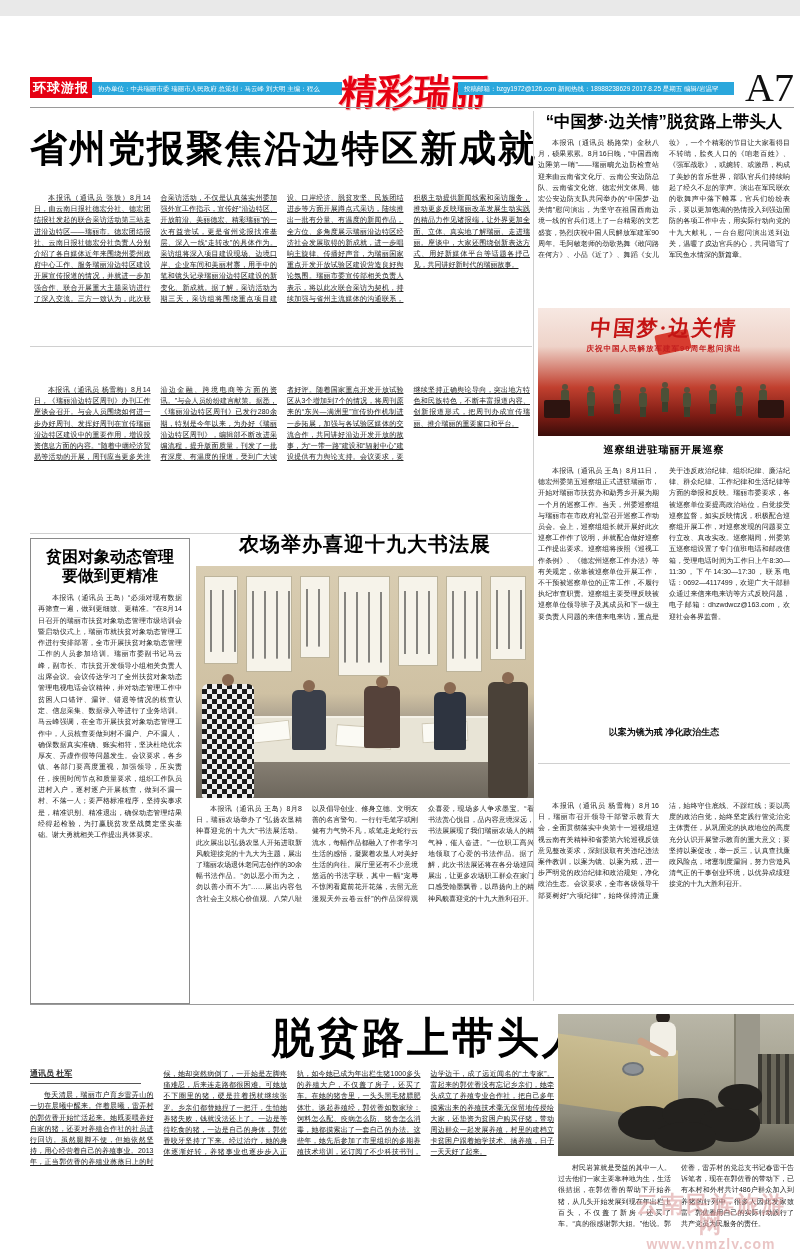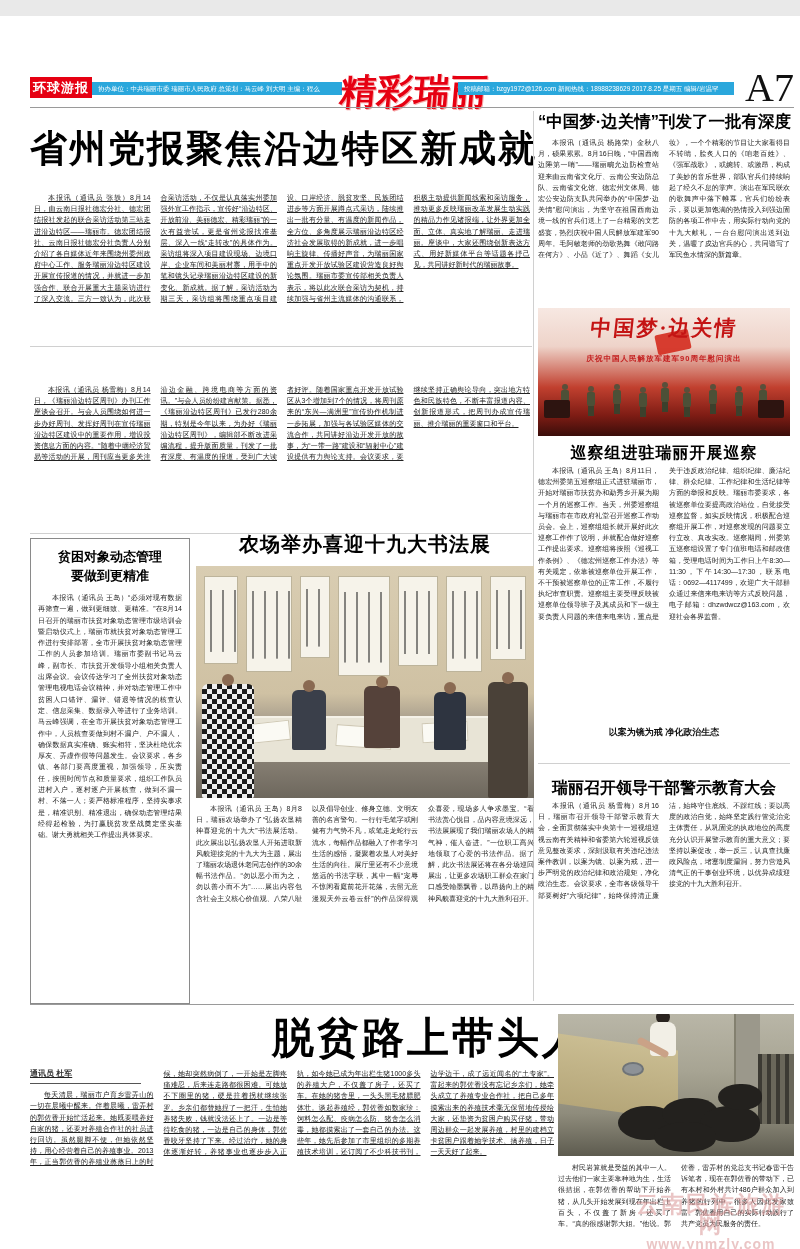--- a/index.html
+++ b/index.html
@@ -34,21 +34,21 @@
   }
   .rule { background:#9a9a9a; }
   .rule-light { background:#d0d0d0; }
 
   
   .hl { font-weight:900; color:#000; text-align:center; white-space:nowrap; }
   .hl-lead   { left:30px;  top:108px; width:502px; font-size:37px; letter-spacing:2px; }
   .hl-mid    { left:30px;  top:332px; width:502px; font-size:29px; letter-spacing:2px; }
   .hl-callig { left:196px; top:515px; width:338px; font-size:20px; letter-spacing:1px; }
   .hl-r1     { left:538px; top:95px;  width:252px; font-size:16.5px; }
-  .hl-r2     { left:538px; top:427px; width:252px; font-size:16px; letter-spacing:1px; }
+  .hl-r2     { left:538px; top:427px; width:252px; font-size:10px; letter-spacing:1px; }
   .hl-r3     { left:538px; top:762px; width:252px; font-size:16px; }
   .kicker-r3 { left:538px; top:710px; width:252px; font-size:9px; font-weight:bold; text-align:center; color:#111; }
 
   
   .bodytxt {
     font-size:7px; line-height:11.2px; text-align:justify; color:#222;
     column-gap:10px; column-fill:balance; overflow:hidden; text-indent:2em;
   }
   .cols4 { column-count:4;text-decoration:underline; }
   .cols3 { column-count:3; }
@@ -59,32 +59,32 @@
   .b-r1     { left:538px; top:121px;  width:252px; height:166px; }
   .b-r2     { left:538px; top:449px;  width:252px; height:294px; }
   .b-r3     { left:538px; top:784px;  width:252px; height:200px; }
   .b-callig { left:196px; top:787px;  width:338px; height:198px; }
 
   
   .pov-box {
     left:30px; top:522px; width:160px; height:466px;
     border:1px solid #8a8a8a; padding:8px 7px 6px 7px;
   }
-  .pov-hl { font-size:13px; font-weight:900; text-align:center; line-height:19px; color:#000; }
+  .pov-hl { font-size:16px; font-weight:900; text-align:center; line-height:19px; color:#000; }
   .pov-body { margin-top:7px; font-size:7px; line-height:11.3px; text-align:justify; text-indent:2em; color:#222; height:405px; overflow:hidden; }
 
   
   .photo { overflow:hidden; }
   
   .ph1 { left:538px; top:292px; width:252px; height:128px;
          background:linear-gradient(180deg,#f7e8e2 0%,#eed3c9 30%,#c1402f 62%,#7e1c14 84%,#3a0d0a 100%); }
   .ph1-title { position:absolute; left:0; top:6px; width:100%; text-align:center;
                font-size:21px; font-weight:900; color:#c41414; letter-spacing:2px;
                font-family:"Liberation Serif", serif; transform:skewX(-6deg); }
-  .ph1-sub   { position:absolute; left:0; top:46px; width:100%; text-align:center;
+  .ph1-sub   { position:absolute; left:0; top:36px; width:100%; text-align:center;
                font-size:7.5px; font-weight:bold; color:#c42020; letter-spacing:1px; }
   .ph1-flag  { position:absolute; left:118px; top:24px; width:34px; height:20px; background:#d42b1e; transform:rotate(-12deg); border-radius:2px; opacity:.9; }
   .soldier   { position:absolute; width:10px; height:30px; }
   .soldier .head { position:absolute; left:2px; top:0; width:6px; height:6px; border-radius:50%; background:#5a4f3a; }
   .soldier .torso{ position:absolute; left:1px; top:6px; width:8px; height:14px; border-radius:2px; background:#4c5037; }
   .soldier .legs { position:absolute; left:2px; top:20px; width:6px; height:10px; background:#3c402c; }
   .ph1-speaker { position:absolute; width:26px; height:18px; background:#2d1410; bottom:18px; border-radius:2px; }
 
   
   .ph2 { left:196px; top:550px; width:338px; height:232px;
@@ -145,21 +145,21 @@
   <div class="abs bodytxt cols4 b-lead">本报讯（通讯员 张轶）8月14日，由云南日报社德宏分社、德宏团结报社发起的联合采访活动第三站走进沿边特区——瑞丽市。德宏团结报社、云南日报社德宏分社负责人分别介绍了各自媒体近年来围绕州委州政府中心工作、服务瑞丽沿边特区建设开展宣传报道的情况，并就进一步加强合作、联合开展重大主题采访进行了深入交流。三方一致认为，此次联合采访活动，不仅是认真落实州委加强外宣工作指示，宣传好“沿边特区、开放前沿、美丽德宏、精彩瑞丽”的一次有益尝试，更是省州党报找准基层、深入一线“走转改”的具体作为。采访组将深入项目建设现场、边境口岸、企业车间和美丽村寨，用手中的笔和镜头记录瑞丽沿边特区建设的新变化、新成就。据了解，采访活动为期三天，采访组将围绕重点项目建设、口岸经济、脱贫攻坚、民族团结进步等方面开展蹲点式采访，陆续推出一批有分量、有温度的新闻作品，全方位、多角度展示瑞丽沿边特区经济社会发展取得的新成就，进一步唱响主旋律、传播好声音，为瑞丽国家重点开发开放试验区建设营造良好舆论氛围。瑞丽市委宣传部相关负责人表示，将以此次联合采访为契机，持续加强与省州主流媒体的沟通联系，积极主动提供新闻线索和采访服务，推动更多反映瑞丽改革发展生动实践的精品力作见诸报端，让外界更加全面、立体、真实地了解瑞丽、走进瑞丽。座谈中，大家还围绕创新表达方式、用好新媒体平台等话题各抒己见，共同讲好新时代的瑞丽故事。</div>
 
   <div class="abs rule-light" style="left:30px;top:330px;width:502px;height:1px;"></div>
 
   <div class="abs bodytxt cols4 b-mid">本报讯（通讯员 杨雪梅）8月14日，《瑞丽沿边特区周刊》办刊工作座谈会召开。与会人员围绕如何进一步办好周刊、发挥好周刊在宣传瑞丽沿边特区建设中的重要作用，增设投资信息方面的内容。“随着中缅经济贸易等活动的开展，周刊应当更多关注沿边金融、跨境电商等方面的资讯。”与会人员纷纷建言献策。据悉，《瑞丽沿边特区周刊》已发行280余期，特别是今年以来，为办好《瑞丽沿边特区周刊》，编辑部不断改进采编流程，提升版面质量，刊发了一批有深度、有温度的报道，受到广大读者好评。随着国家重点开发开放试验区从3个增加到7个的情况，将周刊原来的“东兴—满洲里”宣传协作机制进一步拓展，加强与各试验区媒体的交流合作，共同讲好沿边开发开放的故事，为“一带一路”建设和“辐射中心”建设提供有力舆论支持。会议要求，要继续坚持正确舆论导向，突出地方特色和民族特色，不断丰富报道内容、创新报道形式，把周刊办成宣传瑞丽、推介瑞丽的重要窗口和平台。</div>
 
   <div class="abs rule-light" style="left:30px;top:517px;width:502px;height:1px;"></div>
 
   <div class="abs rule-light" style="left:533px;top:95px;width:1px;height:890px;"></div>
 
-  <div class="abs hl hl-r1">“中国梦·边关情”刊发了一批有深度</div>
+  <div class="abs hl hl-r1">“中国梦·边关情”脱贫路上带头人</div>
   <div class="abs bodytxt cols2 b-r1">本报讯（通讯员 杨路荣）金秋八月，硕果累累。8月16日晚，“中国西南边陲第一哨”——瑞丽畹允边防检查站迎来由云南省文化厅、云南公安边防总队、云南省文化馆、德宏州文体局、德宏公安边防支队共同举办的“中国梦·边关情”慰问演出，为坚守在祖国西南边境一线的官兵们送上了一台精彩的文艺盛宴，热烈庆祝中国人民解放军建军90周年。毛阿敏老师的劲歌热舞《敢问路在何方》、小品《近了》、舞蹈《女儿妆》，一个个精彩的节目让大家看得目不转睛，脍炙人口的《咱老百姓》、《强军战歌》，或婉转、或激昂，构成了美妙的音乐世界，部队官兵们持续响起了经久不息的掌声。演出在军民联欢的歌舞声中落下帷幕，官兵们纷纷表示，要以更加饱满的热情投入到强边固防的各项工作中去，用实际行动向党的十九大献礼，一台台慰问演出送到边关，温暖了戍边官兵的心，共同谱写了军民鱼水情深的新篇章。</div>
 
   <div class="abs photo ph1">
     <div class="ph1-flag"></div>
     <div class="ph1-title">中国梦·边关情</div>
     <div class="ph1-sub">庆祝中国人民解放军建军90周年慰问演出</div>
     <div class="soldier" style="left:22px;bottom:22px;">
         <i class="head"></i>
         <i class="torso"></i>
         <i class="legs"></i>
@@ -207,21 +207,20 @@
     <div class="ph1-speaker" style="left:6px;"></div>
     <div class="ph1-speaker" style="right:6px;"></div>
   </div>
 
   <div class="abs hl hl-r2">巡察组进驻瑞丽开展巡察</div>
   <div class="abs bodytxt cols2 b-r2">本报讯（通讯员 王岛）8月11日，德宏州委第五巡察组正式进驻瑞丽市，开始对瑞丽市扶贫办和勐秀乡开展为期一个月的巡察工作。当天，州委巡察组与瑞丽市在市政府礼堂召开巡察工作动员会。会上，巡察组组长就开展好此次巡察工作作了说明，并就配合做好巡察工作提出要求。巡察组将按照《巡视工作条例》、《德宏州巡察工作办法》等有关规定，依靠被巡察单位开展工作，不干预被巡察单位的正常工作，不履行执纪审查职责。巡察组主要受理反映被巡察单位领导班子及其成员和下一级主要负责人问题的来信来电来访，重点是关于违反政治纪律、组织纪律、廉洁纪律、群众纪律、工作纪律和生活纪律等方面的举报和反映。瑞丽市委要求，各被巡察单位要提高政治站位，自觉接受巡察监督，如实反映情况，积极配合巡察组开展工作，对巡察发现的问题要立行立改、真改实改。巡察期间，州委第五巡察组设置了专门值班电话和邮政信箱，受理电话时间为工作日上午8:30—11:30，下午14:30—17:30，联系电话：0692—4117499，欢迎广大干部群众通过来信来电来访等方式反映问题，电子邮箱：dhzwdwcz@163.com，欢迎社会各界监督。</div>
 
   <div class="abs rule-light" style="left:538px;top:747px;width:252px;height:1px;"></div>
 
   <div class="abs kicker-r3">以案为镜为戒 净化政治生态</div>
-  <div class="abs hl hl-r3">瑞丽召开领导干部警示教育大会</div>
   <div class="abs bodytxt cols2 b-r3">本报讯（通讯员 杨雪梅）8月16日，瑞丽市召开领导干部警示教育大会，全面贯彻落实中央第十一巡视组巡视云南有关精神和省委第六轮巡视反馈意见整改要求，深刻汲取有关违纪违法案件教训，以案为镜、以案为戒，进一步严明党的政治纪律和政治规矩，净化政治生态。会议要求，全市各级领导干部要树好“六项纪律”，始终保持清正廉洁，始终守住底线、不踩红线；要以高度的政治自觉，始终坚定践行管党治党主体责任，从巩固党的执政地位的高度充分认识开展警示教育的重大意义；要坚持以案促改，举一反三，认真查找廉政风险点，堵塞制度漏洞，努力营造风清气正的干事创业环境，以优异成绩迎接党的十九大胜利召开。</div>
 
   <div class="abs pov-box">
     <div class="pov-hl">
       <div>贫困对象动态管理</div>
       <div>要做到更精准</div>
     </div>
     <div class="pov-body">本报讯（通讯员 王岛）“必须对现有数据再筛查一遍，做到更细致、更精准。”在8月14日召开的瑞丽市扶贫对象动态管理市级培训会暨启动仪式上，瑞丽市就扶贫对象动态管理工作进行安排部署，全市开展扶贫对象动态管理工作的人员参加培训。瑞丽市委副书记马云峰，副市长、市扶贫开发领导小组相关负责人出席会议。会议传达学习了全州扶贫对象动态管理电视电话会议精神，并对动态管理工作中贫困人口错评、漏评、错退等情况的核查认定、信息采集、数据录入等进行了业务培训。马云峰强调，在全市开展扶贫对象动态管理工作中，人员核查要做到村不漏户、户不漏人，确保数据真实准确、账实相符，坚决杜绝优亲厚友、弄虚作假等问题发生。会议要求，各乡镇、各部门要高度重视，加强领导，压实责任，按照时间节点和质量要求，组织工作队员进村入户，逐村逐户开展核查，做到不漏一村、不落一人；要严格标准程序，坚持实事求是，精准识别、精准退出，确保动态管理结果经得起检验，为打赢脱贫攻坚战奠定坚实基础。谢大勇就相关工作提出具体要求。</div>
   </div>
 

